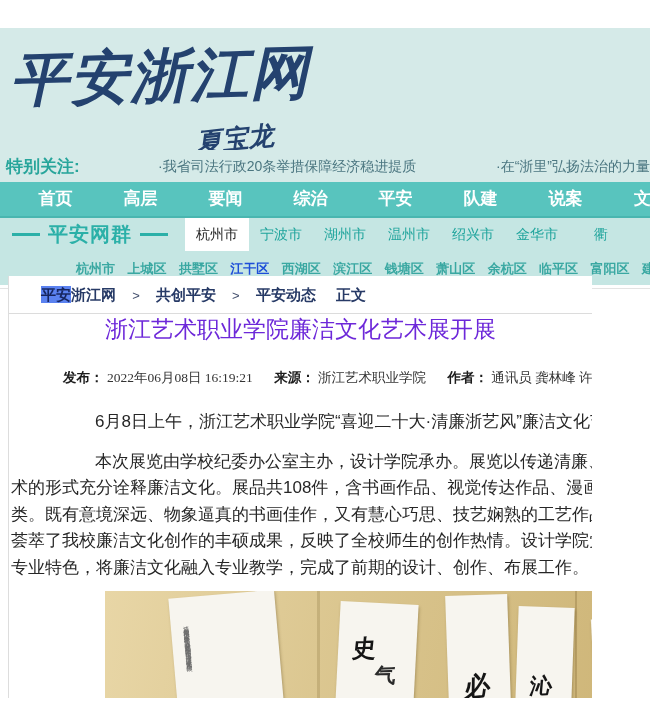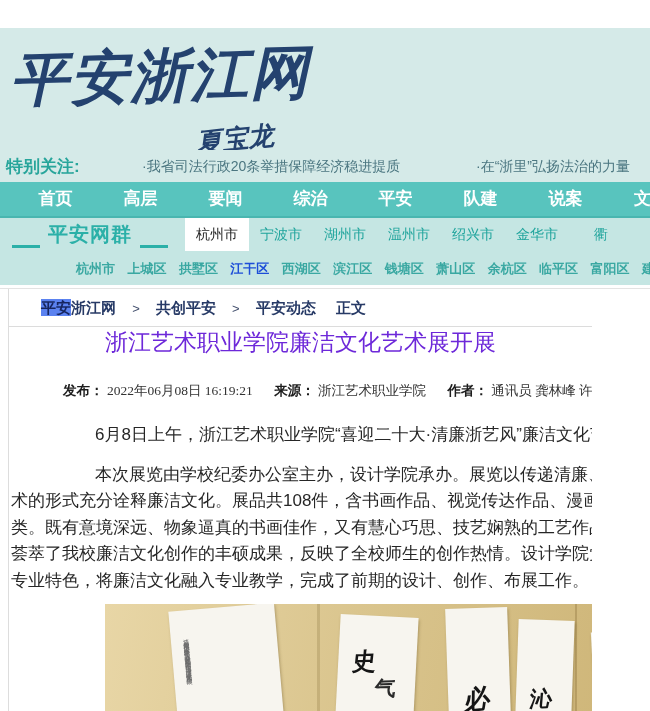--- a/index.html
+++ b/index.html
@@ -14,46 +14,46 @@
           font-family:"Liberation Serif","DejaVu Serif",serif; font-weight:bold; font-style:italic;
           font-size:58px; letter-spacing:2px; transform:rotate(-1.5deg); white-space:nowrap; }
   .logo-sign { position:absolute; left:196px; top:94px; color:#24426f;
           font-family:"Liberation Serif","DejaVu Serif",serif; font-weight:bold; font-style:italic;
           font-size:26px; transform:rotate(-6deg); }
 
   
   .focus-bar { position:absolute; top:150px; left:0; width:650px; height:32px; background:#d5eae8; }
   .focus-label { position:absolute; left:6px; top:5px; color:#27a59b; font-weight:bold; font-size:17px; }
   .focus-link { position:absolute; top:8px; color:#4b7680; font-size:14px; text-decoration:none; white-space:nowrap; }
-  .focus-link.l1 { left:142px; }
-  .focus-link.l2 { left:476px; }
+  .focus-link.l1 { left:158px; }
+  .focus-link.l2 { left:496px; }
 
   
   .main-nav { position:absolute; top:182px; left:0; width:650px; height:36px; background:#58c4be;
               border-bottom:2px solid #49b6b0; display:flex; padding-left:13px; overflow:hidden;align-items:center; }
   .nav-item { flex:none; width:85px; line-height:34px; text-align:center; color:#fff;
               font-weight:bold; font-size:17px; text-decoration:none; }
   .nav-item:last-child { text-align:left; padding-left:26px; }
 
   
   .net-group { position:absolute; top:218px; left:0; width:650px; height:67px; background:#c5e6e3; overflow:hidden; }
   .group-row1 { position:relative; height:33px; display:flex; align-items:center; }
-  .group-title-wrap { display:flex; align-items:flex-end; padding-left:12px; width:185px; flex:none; }
+  .group-title-wrap { display:flex; align-items:center; padding-left:12px; width:185px; flex:none; }
   .dash { width:28px; height:3px; background:#2bb0a8; flex:none; }
   .group-title { color:#2bb0a8; font-weight:bold; font-size:20px; margin:0 8px; letter-spacing:1px; white-space:nowrap; }
   .city-tab { flex:none; width:64px; text-align:center; line-height:33px; height:33px;
               font-size:14px; color:#1fa49c; text-decoration:none; white-space:nowrap; }
   .city-tab.active { background:#fff; color:#222; }
   .group-row2 { padding-left:76px; line-height:34px; white-space:nowrap; overflow:hidden; }
   .district-link { color:#3aa8a2; font-weight:bold; font-size:13px; margin-right:8px; text-decoration:none; }
   .district-link.muted { color:#1d4ed8; }
 
   
   .divider { position:absolute; top:288px; left:0; width:650px; height:1px; background:#e3e3e3; }
-  .content-box { position:absolute; top:289px; left:8px; width:584px; height:422px;
+  .content-box { position:absolute; top:276px; left:8px; width:584px; height:422px;
                  border-left:1px solid #ddd; background:#fff; overflow:hidden; }
   .breadcrumb { height:38px; line-height:38px; padding-left:32px; border-bottom:1px solid #dcdcdc;
                 font-size:15px; font-weight:bold; color:#273a66; white-space:nowrap; overflow:hidden; }
   .crumb-link { color:#273a66; text-decoration:none; }
   .crumb-sep { color:#44506e; margin:0 12px; font-size:13px; font-weight:normal; }
   .crumb-current { margin-left:16px; color:#273a66; }
   .sel { background:#5b82f0; color:#16255f; }
 
   .article-title { text-align:center; font-family:"Liberation Serif","DejaVu Serif",serif;
                    font-weight:normal; font-size:23px; color:#6d28d9; white-space:nowrap; overflow:hidden; }

